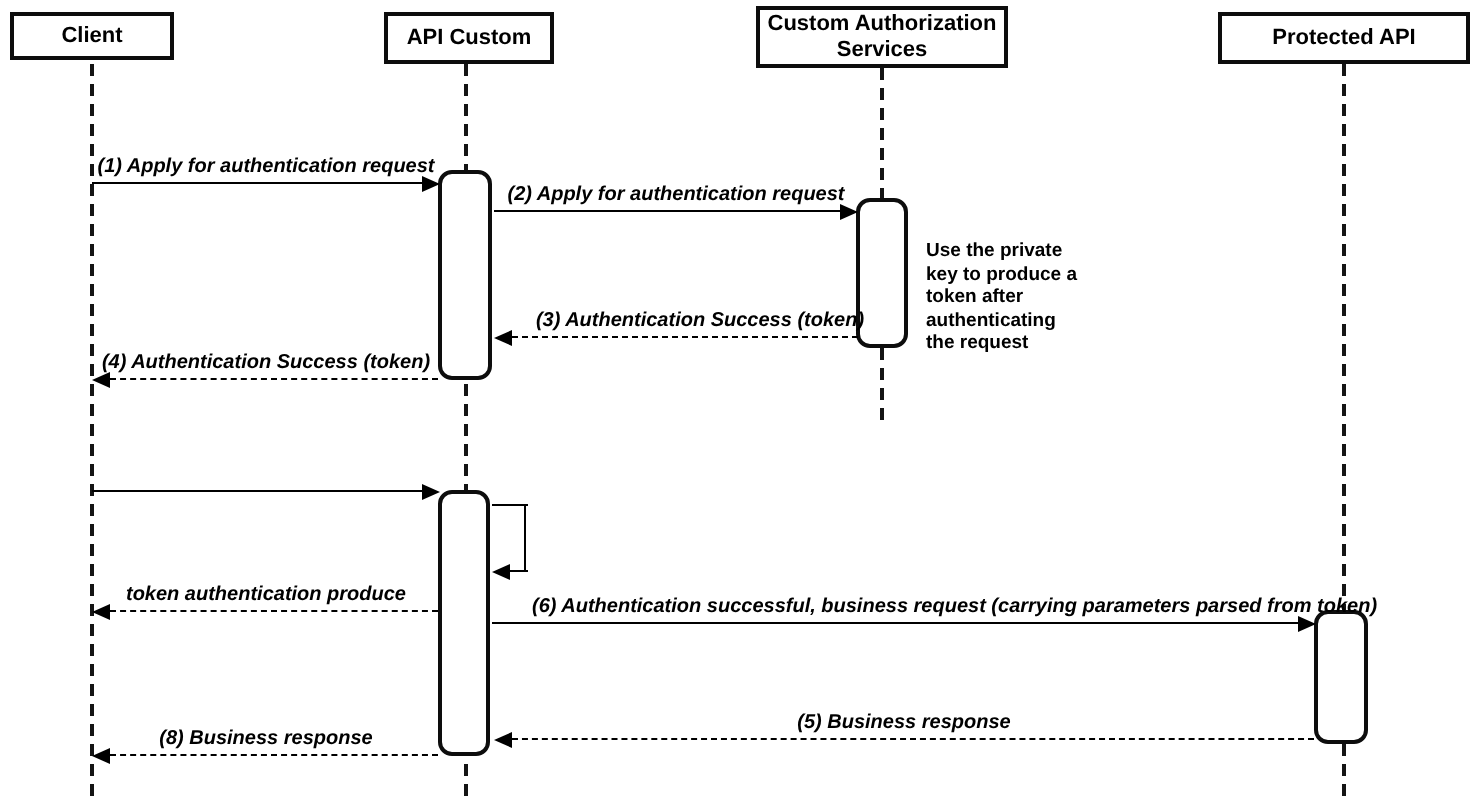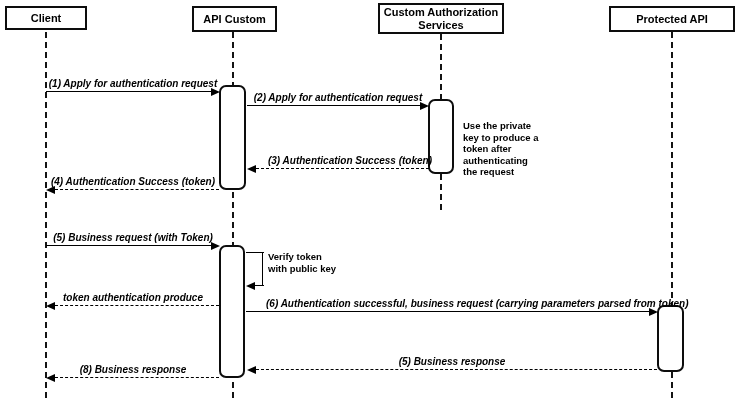--- a/index.html
+++ b/index.html
@@ -59,30 +59,27 @@
   <div class="head right" style="left:420px;top:101.5px;"></div>
 
   <div class="mlabel" style="left:247px;top:155px;width:182px;margin-left:12px;">(3) Authentication Success (token)</div>
   <div class="head left" style="left:247px;top:164.5px;"></div>
   <div class="mline dashed" style="left:256px;top:168px;width:173px;"></div>
 
   <div class="mlabel" style="left:46px;top:176px;width:174px;">(4) Authentication Success (token)</div>
   <div class="head left" style="left:46px;top:185.5px;"></div>
   <div class="mline dashed" style="left:55px;top:189px;width:164px;"></div>
 
-  <div class="mlabel" style="left:46px;top:232px;width:174px;">(5) Business request (with Token)</div>
   <div class="mline" style="left:46px;top:245px;width:166px;"></div>
   <div class="head right" style="left:211px;top:241.5px;"></div>
 
   <div class="mline" style="left:246px;top:252px;width:18px;"></div>
   <div class="vline" style="left:262px;top:252px;height:34px;"></div>
   <div class="mline" style="left:255px;top:285px;width:9px;"></div>
   <div class="head left" style="left:246px;top:281.5px;"></div>
-  <div class="note" style="left:268px;top:251px;width:95px;">Verify token
-with public key</div>
 
   <div class="mlabel" style="left:46px;top:292px;width:174px;">token authentication produce</div>
   <div class="head left" style="left:46px;top:301.5px;"></div>
   <div class="mline dashed" style="left:55px;top:305px;width:164px;"></div>
 
   <div class="mlabel" style="left:246px;top:298px;width:412px;padding-left:20px;">(6) Authentication successful, business request (carrying parameters parsed from token)</div>
   <div class="mline" style="left:246px;top:311px;width:403px;"></div>
   <div class="head right" style="left:649px;top:307.5px;"></div>
 
   <div class="mlabel" style="left:247px;top:356px;width:410px;">(5) Business response</div>

